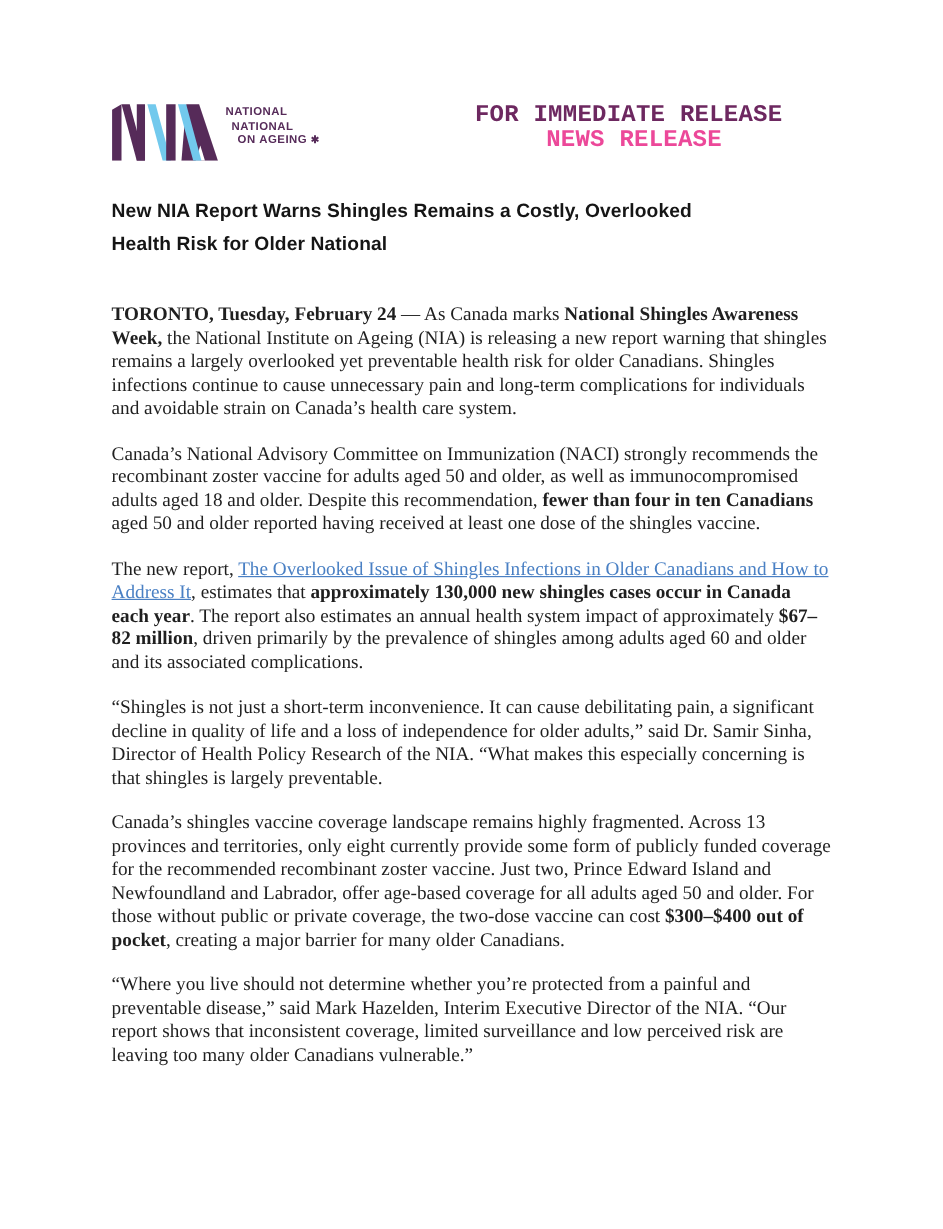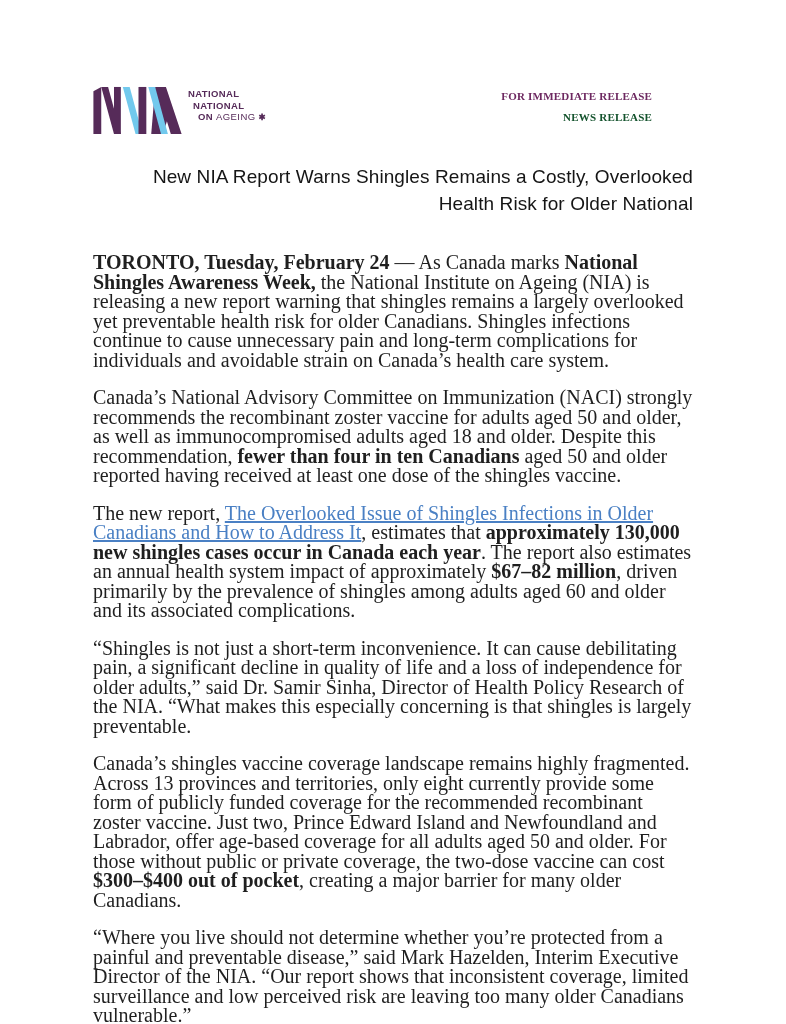--- a/index.html
+++ b/index.html
@@ -22,37 +22,37 @@
   .logo{display:flex;align-items:flex-start;gap:5px;}
   .logo svg{display:block;}
   .logo-text{
     font-family:"Liberation Sans",sans-serif;color:var(--purple);
     font-size:9.5px;line-height:11.5px;font-weight:600;letter-spacing:.4px;
     padding-top:3px;white-space:nowrap;
   }
   .logo-text .lt1{margin-left:0;}
   .logo-text .lt2{margin-left:5px;}
   .logo-text .lt3{margin-left:10px;}
-  .logo-text .heavy{font-weight:400;}
+  .logo-text .heavy{font-weight:700;}
   .logo-text .leaf{font-size:8.5px;}
   .release{
-    position:absolute;top:1px;right:41px;text-align:right;
-    font-family:Liberation Serif, serif;font-weight:700;
-    font-size:11px;line-height:21px;letter-spacing:.2px;white-space:nowrap;
+    position:absolute;top:1px;right:41px;text-align:center;
+    font-family:Liberation Mono, monospace;font-weight:700;
+    font-size:20px;line-height:21px;letter-spacing:.2px;white-space:nowrap;
   }
   .release .r1{color:var(--accent);}
-  .release .r2{color:#14532d;padding-left:9px;}
+  .release .r2{color:#ec4899;padding-left:9px;}
   
   .doc-title{
-    margin-top:28px;text-align:right;
-    font-family:"Liberation Sans",sans-serif;font-weight:400;
-    font-size:19px;line-height:27px;color:var(--heading);letter-spacing:.1px;
+    margin-top:28px;text-align:left;
+    font-family:"Liberation Sans",sans-serif;font-weight:700;
+    font-size:16px;line-height:27px;color:var(--heading);letter-spacing:.1px;
   }
   
-  .body{margin-top:36px;font-size:20px;line-height:19.5px;}
+  .body{margin-top:36px;font-size:16px;line-height:19.5px;}
   .body p{margin:0 0 18px 0;}
   .body .b{font-weight:700;}
   .body a.link{color:var(--link);text-decoration:underline;cursor:pointer;}
 </style>
 </head>
 <body>
 
 <div class="page">
 
   <div class="header">

